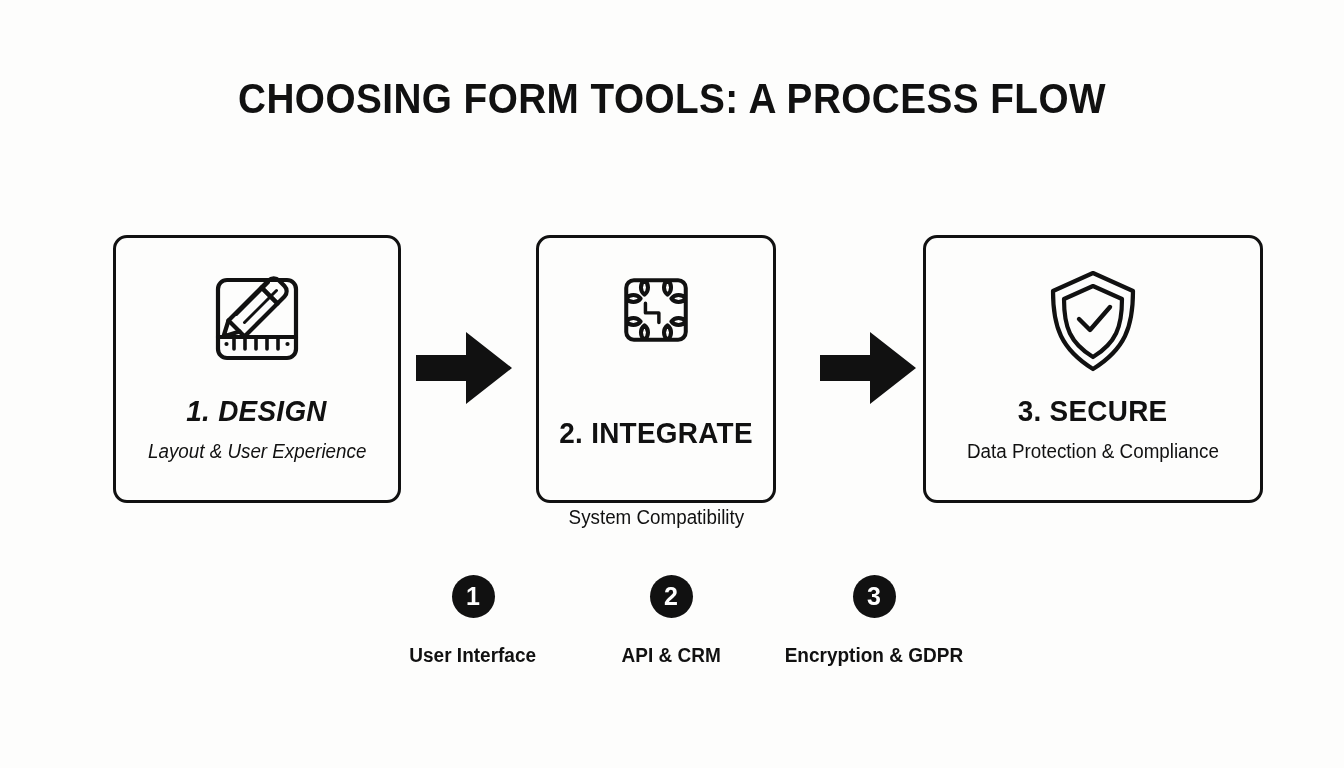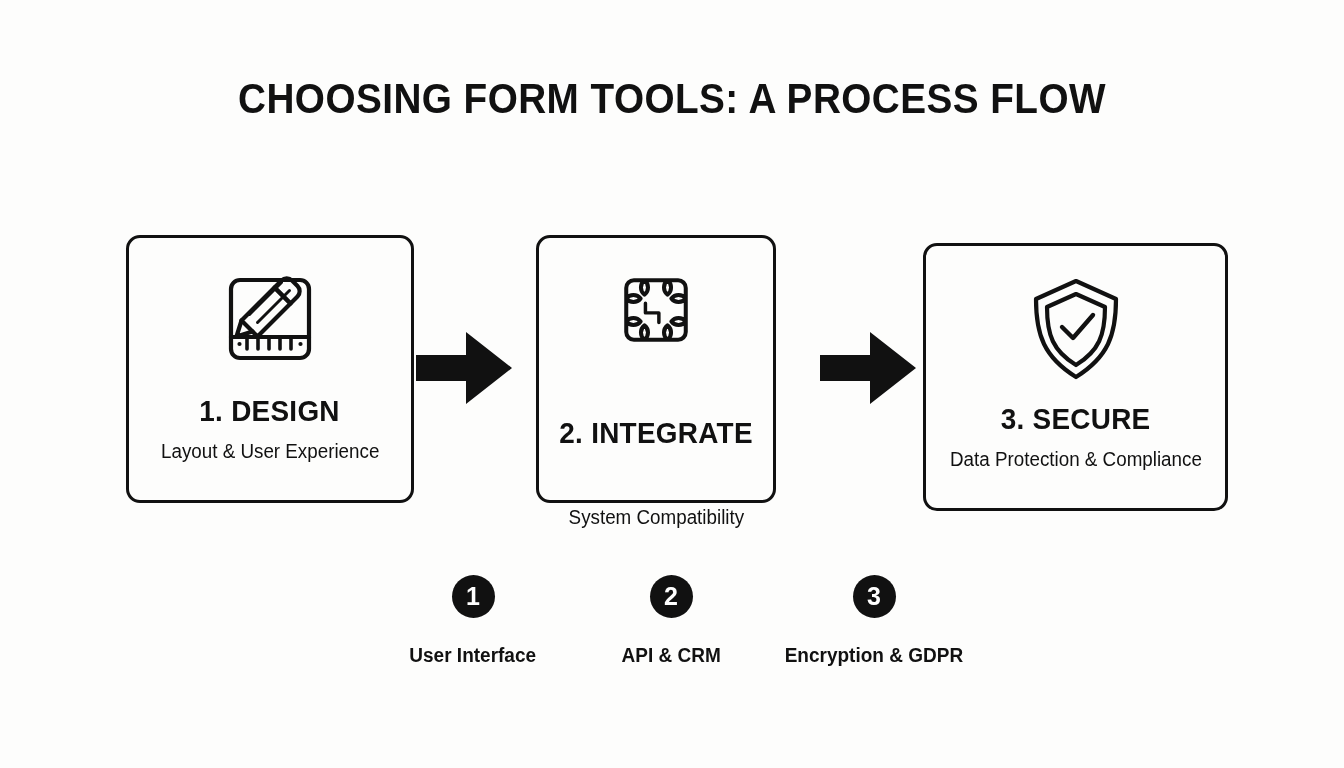--- a/index.html
+++ b/index.html
@@ -53,23 +53,23 @@
     top: 0;
     height: 268px;
     box-sizing: border-box;
     border: 3px solid #111111;
     border-radius: 14px;
     background: #fdfdfc;
     display: flex;
     flex-direction: column;
     align-items: center;
   }
-  .card.c0 { left: 126px; width: 288px; }
+  .card.c0 { left: 113px; width: 288px; font-style: italic; }
   .card.c1 { left: 536px; width: 240px; gap: 44px; }
-  .card.c2 { left: 923px; width: 305px; margin-top: 8px; }
+  .card.c2 { left: 923px; width: 340px; }
 
   .card-icon {
     margin-top: 24px;
     height: 118px;
     display: flex;
     align-items: center;
     justify-content: center;
   }
 
   .card-title {

